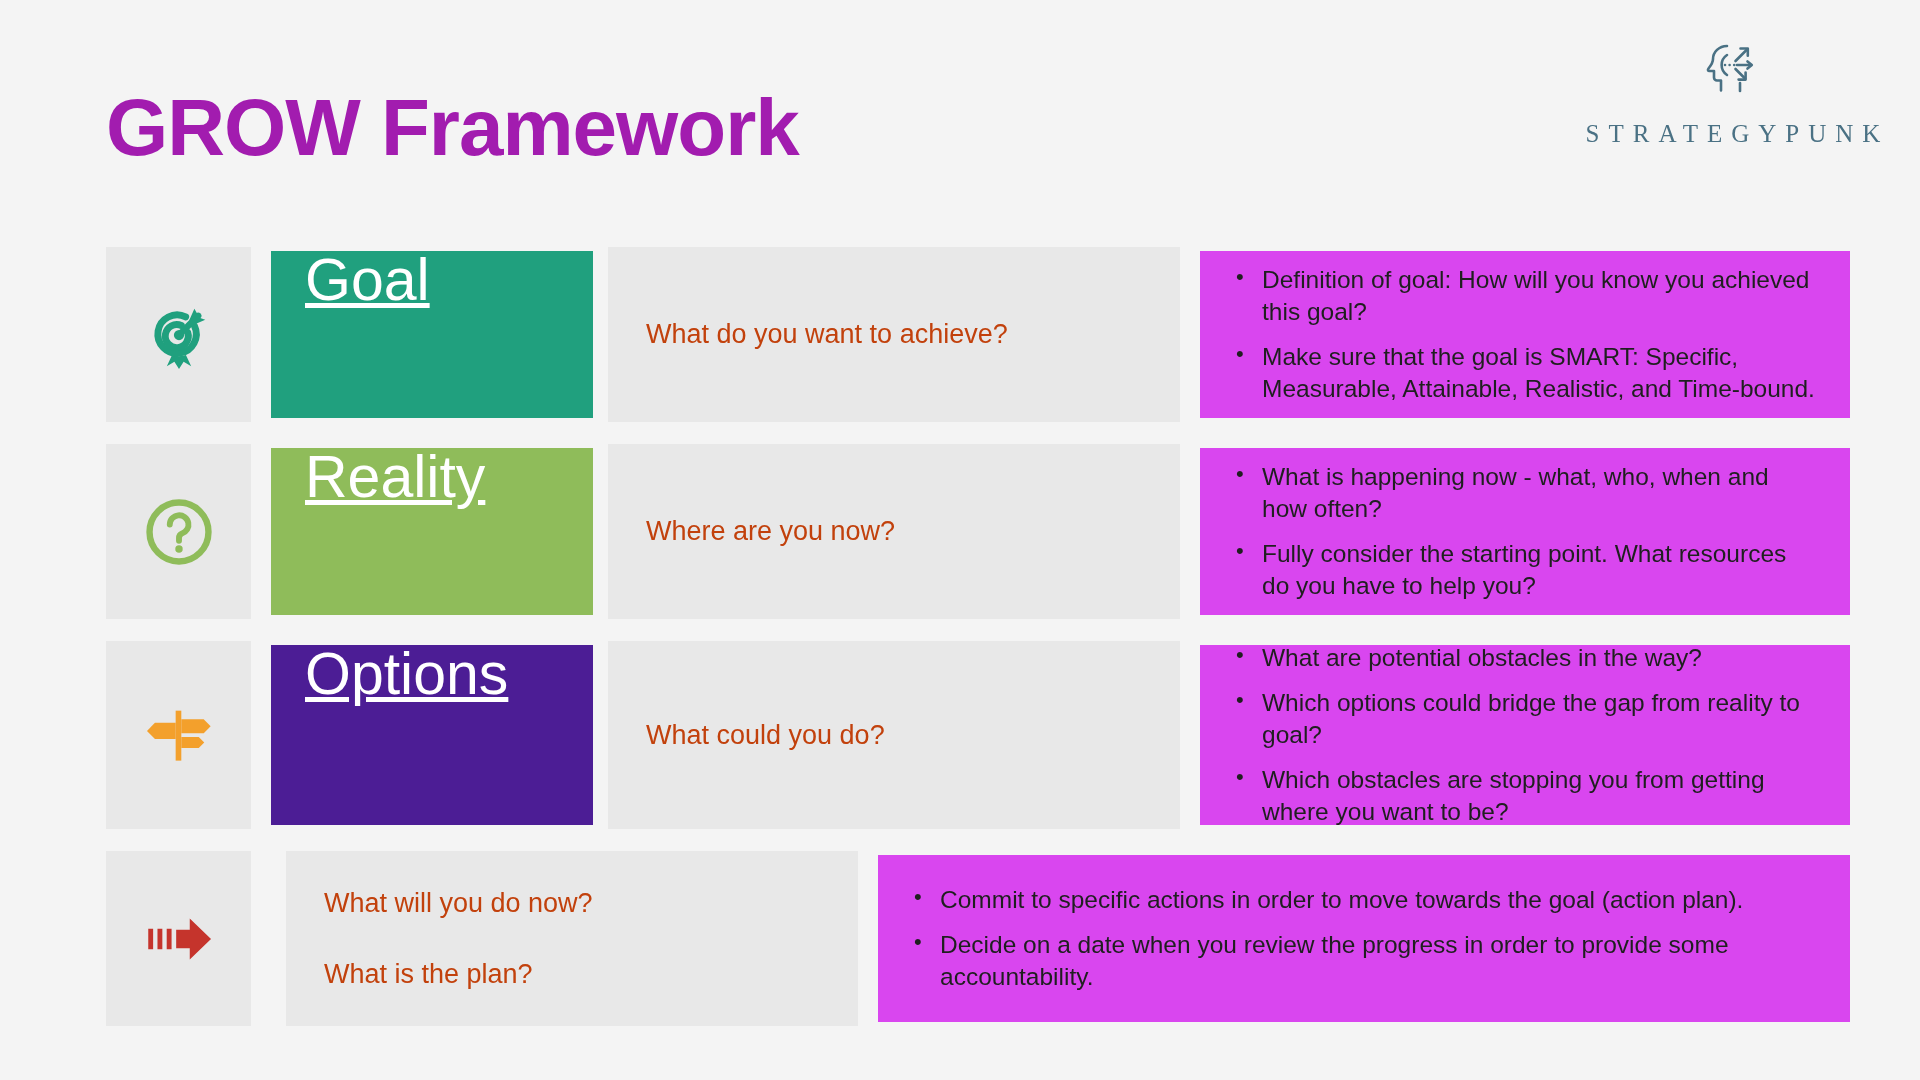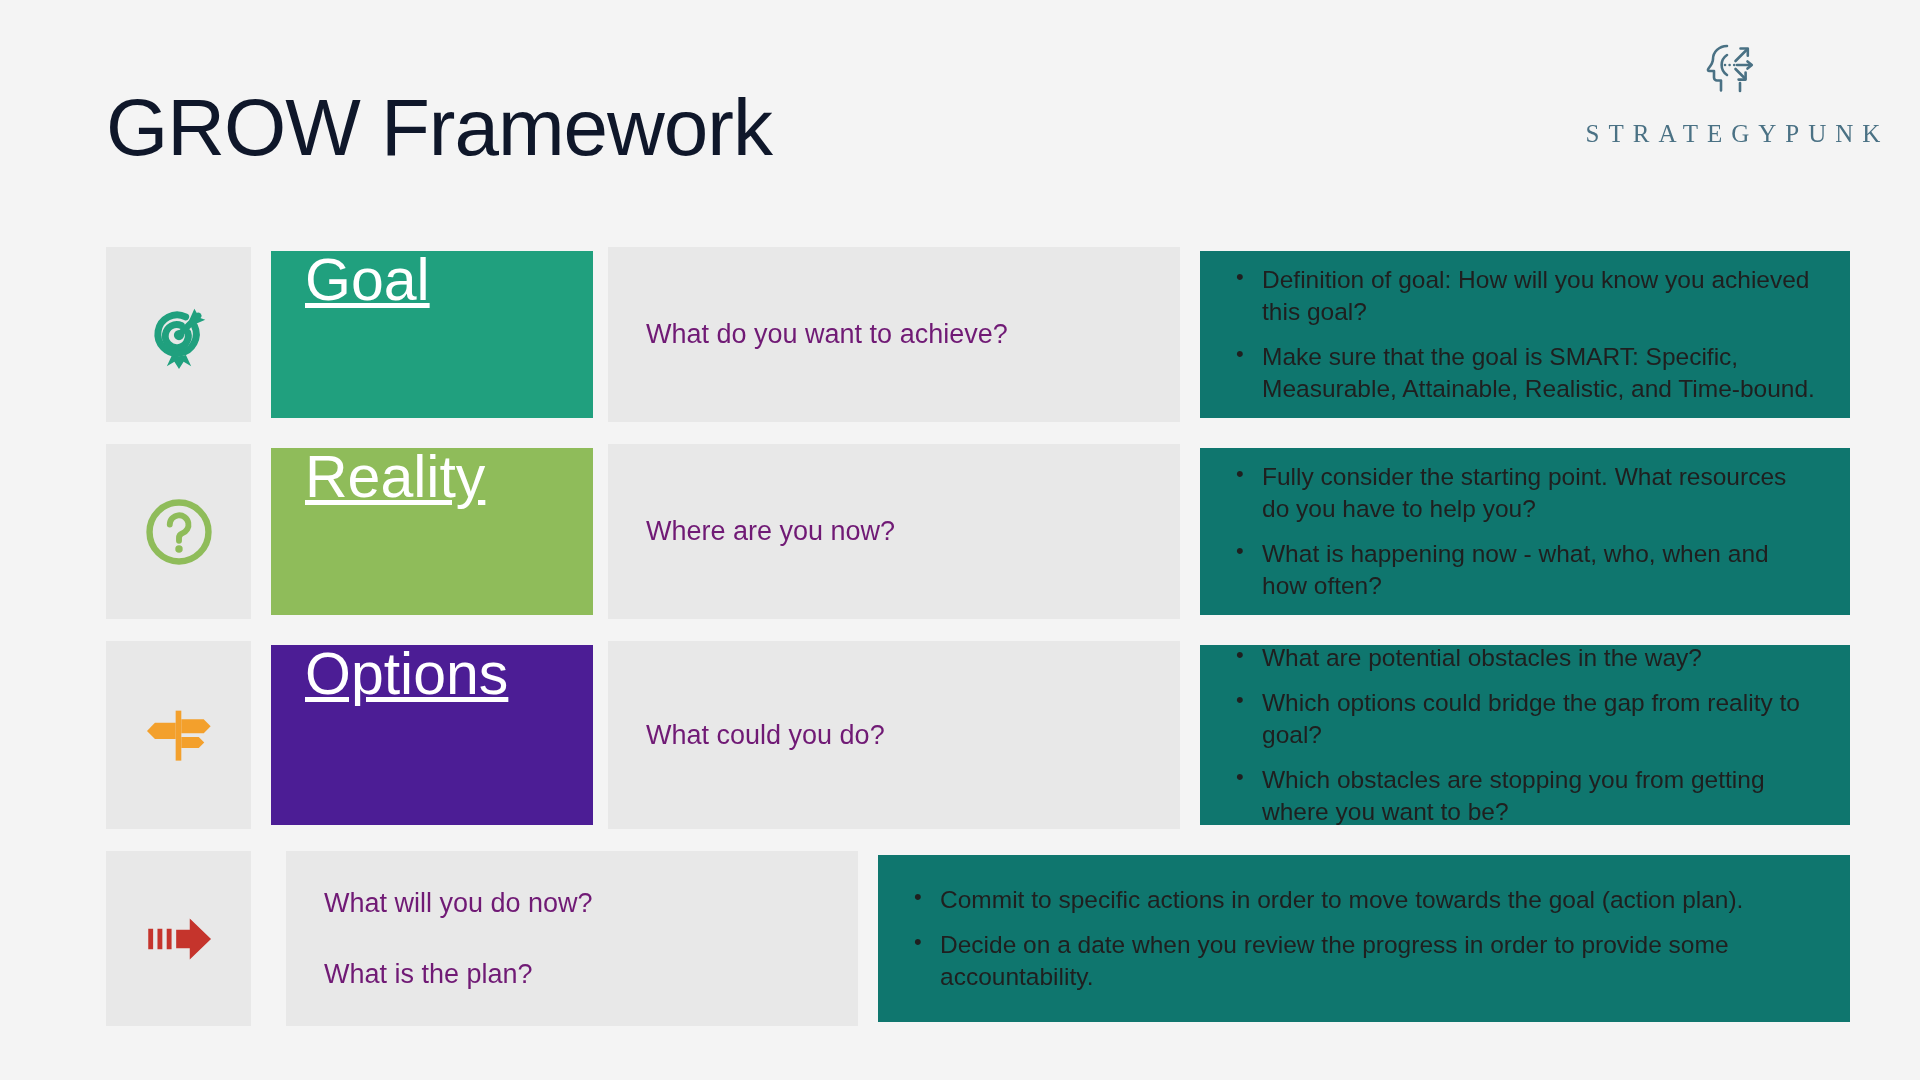--- a/index.html
+++ b/index.html
@@ -16,22 +16,22 @@
     position: relative;
     -webkit-font-smoothing: antialiased;
   }
 
   
   .page-title {
     position: absolute;
     left: 106px;
     top: 88px;
     font-size: 80px;
-    font-weight: 400;
-    color: #0f172a;
+    font-weight: 700;
+    color: #a21caf;
     letter-spacing: -1px;
     line-height: 1;
     white-space: nowrap;
   }
 
   .brand-logo {
     position: absolute;
     right: 52px;
     top: 36px;
     width: 270px;
@@ -100,28 +100,28 @@
 
   .cell-question {
     flex: 0 0 572px;
     width: 572px;
     background: #e8e8e8;
     display: flex;
     flex-direction: column;
     justify-content: center;
     padding: 0 38px;
     font-size: 27px;
-    color: #701a75;
+    color: #c2410c;
     line-height: 1.35;
   }
   .cell-question p + p { margin-top: 34px; }
 
   .cell-bullets {
     flex: 1 1 auto;
-    background: #0f766e;
+    background: #d946ef;
     display: flex;
     flex-direction: column;
     justify-content: center;
     padding: 0 30px 0 32px;
     margin: 4px 0;
   }
   .cell-bullets ul { list-style: none; }
   .cell-bullets li {
     position: relative;
     padding-left: 30px;
@@ -205,22 +205,22 @@
     <div class="cell-label" style="background:#8fbc5a">
       <span>Reality</span>
     </div>
     <div class="cell-gap-b"></div>
     <div class="cell-question">
       <p>Where are you now?</p>
     </div>
     <div class="cell-gap-c"></div>
     <div class="cell-bullets">
       <ul>
+        <li>What is happening now - what, who, when and how often?</li>
         <li>Fully consider the starting point. What resources do you have to help you?</li>
-        <li>What is happening now - what, who, when and how often?</li>
       </ul>
     </div>
   </div>
 
   <div class="row row-options">
     <div class="cell-icon">
       <svg width="82" height="82" viewBox="0 0 64 64">
         <rect x="29.4" y="13" width="4.4" height="39" fill="#f3a02c"></rect>
         <path d="M29.4 22.5H13.2L7 28.8l6.2 6.3h16.2z" fill="#f3a02c"></path>
         <path d="M33.8 19.8h17.5l5.4 5.4-5.4 5.4H33.8z" fill="#f3a02c"></path>

